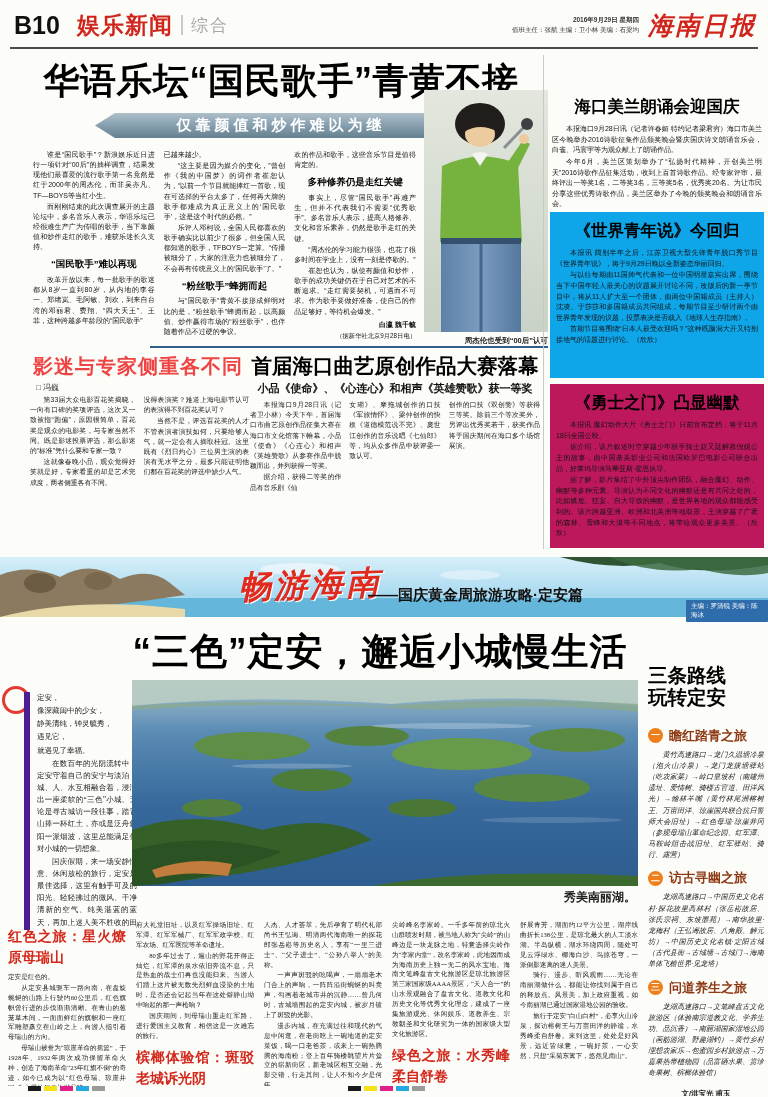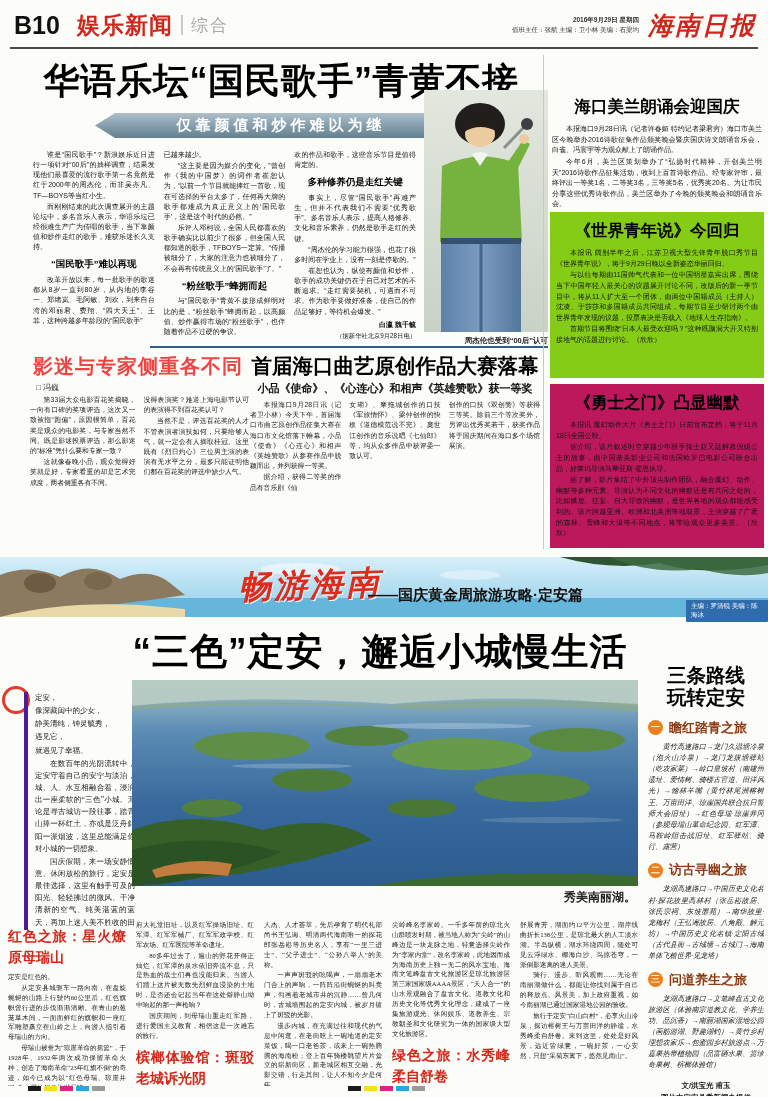--- a/index.html
+++ b/index.html
@@ -53,46 +53,46 @@
   .quyi-deck{position:absolute;left:248px;top:381px;width:294px;text-align:center;
              font-family:"Liberation Serif",serif;font-size:11px;font-weight:bold;color:#111;}
   .quyi-cols{position:absolute;left:250px;top:400px;width:290px;height:151px;display:flex;gap:8px;}
   .quyi-cols .col{flex:1;overflow:hidden;font-size:6.8px;line-height:1.5;text-align:justify;}
   
   .rail-rule{position:absolute;left:543px;top:55px;width:1px;height:494px;background:#c9c9c4;}
   .rail-art{position:absolute;overflow:hidden;}
   .rail-hl{text-align:center;font-size:16.5px;font-weight:bold;color:#000;margin:2px 0 6px 0;white-space:nowrap;}
   .rail-body{font-size:7px;line-height:1.52;text-align:justify;color:#141414;}
   .a1{left:552px;top:57px;width:210px;height:150px;margin-top:37px;}
-  .a2{left:550px;top:212px;width:202px;height:154px;background:#84cc16;padding:6px;}
+  .a2{left:550px;top:212px;width:202px;height:154px;background:#0ea5e9;padding:6px;}
   .a3{left:550px;top:384px;width:202px;height:152px;background:#be185d;padding:6px;}
   
   .banner{position:absolute;left:0;top:557px;width:768px;height:60px;overflow:hidden;}
   .banner-script{position:absolute;left:238px;top:563px;font-family:"DejaVu Serif",serif;
                  font-style:italic;font-weight:bold;font-size:33px;color:#e02a1d;
                  letter-spacing:3px;transform:rotate(-2deg);text-shadow:1px 1px 0 #fff;}
   .banner-title{position:absolute;left:368px;top:586px;font-size:15px;font-weight:bold;color:#111;}
   .banner-credit{position:absolute;left:686px;top:600px;background:#2f6cab;color:#fff;
                  font-size:6.5px;padding:2px 5px;border-radius:1px;}
   .trav-hl{position:absolute;left:80px;top:627px;width:600px;text-align:center;
            font-size:37px;font-weight:bold;color:#000;white-space:nowrap;letter-spacing:1px;}
   
   .ring{position:absolute;left:2px;top:686px;width:22px;height:22px;border:3px solid #e23b2e;border-radius:50%;}
   .intro{position:absolute;left:24px;top:692px;width:100px;height:238px;overflow:hidden;
-         border-left:4px solid #4c1d95;padding-left:7px;
+         border-left:6px solid #4c1d95;padding-left:7px;
          font-family:"Liberation Serif",serif;font-size:7.5px;line-height:1.62;text-align:justify;}
   .lake{position:absolute;left:132px;top:680px;width:506px;height:206px;overflow:hidden;}
   .lake-cap{position:absolute;left:390px;top:889px;width:246px;text-align:right;
             font-size:12px;font-weight:bold;color:#222;}
   .bcols{position:absolute;left:8px;top:920px;width:630px;height:166px;display:flex;gap:10px;}
   .bcols .col{flex:1;overflow:hidden;font-family:"Liberation Serif",serif;
               font-size:6.6px;line-height:1.5;text-align:justify;color:#1c1c1c;}
   
   .sidebar{position:absolute;left:648px;top:664px;width:116px;height:432px;overflow:hidden;}
-  .sb-title{font-size:19.5px;font-weight:bold;line-height:1.15;color:#000;margin-bottom:10px;text-align:center;}
+  .sb-title{font-size:19.5px;font-weight:bold;line-height:1.15;color:#000;margin-bottom:18px;}
   .route{margin-bottom:8px;}
   .route-head{display:flex;align-items:center;margin:6px 0 5px 0;}
   .rnum{width:15px;height:15px;border-radius:50%;background:#ef7f1a;color:#fff;
         font-size:9px;font-weight:bold;display:inline-flex;align-items:center;justify-content:center;flex:none;}
   .rtitle{font-size:13px;font-weight:bold;color:#8d3a14;margin-left:6px;white-space:nowrap;}
   .rbody{font-family:"Liberation Serif",serif;font-style:italic;font-size:7.2px;line-height:1.55;
          text-align:justify;text-indent:2em;color:#222;}
   .sb-credit{margin-top:8px;text-align:center;font-size:7.5px;font-weight:bold;line-height:1.7;}
   
   .cmyk{display:flex;gap:3px;}

